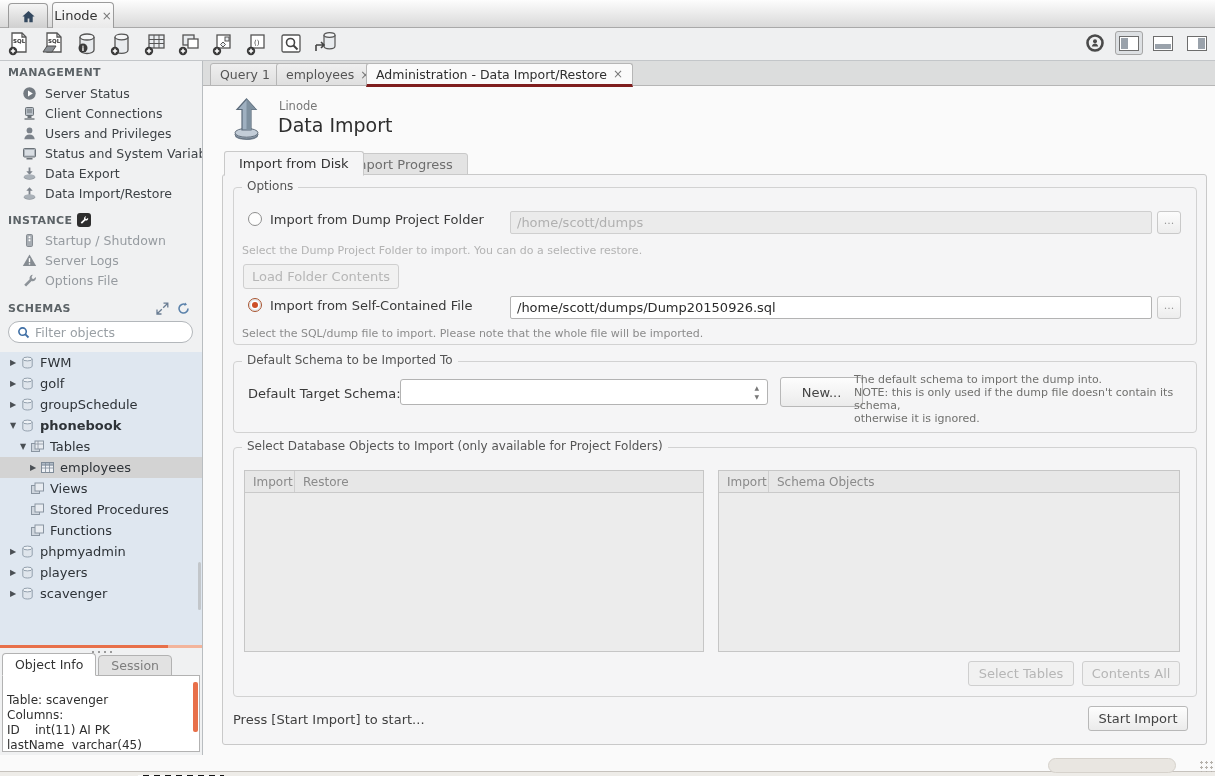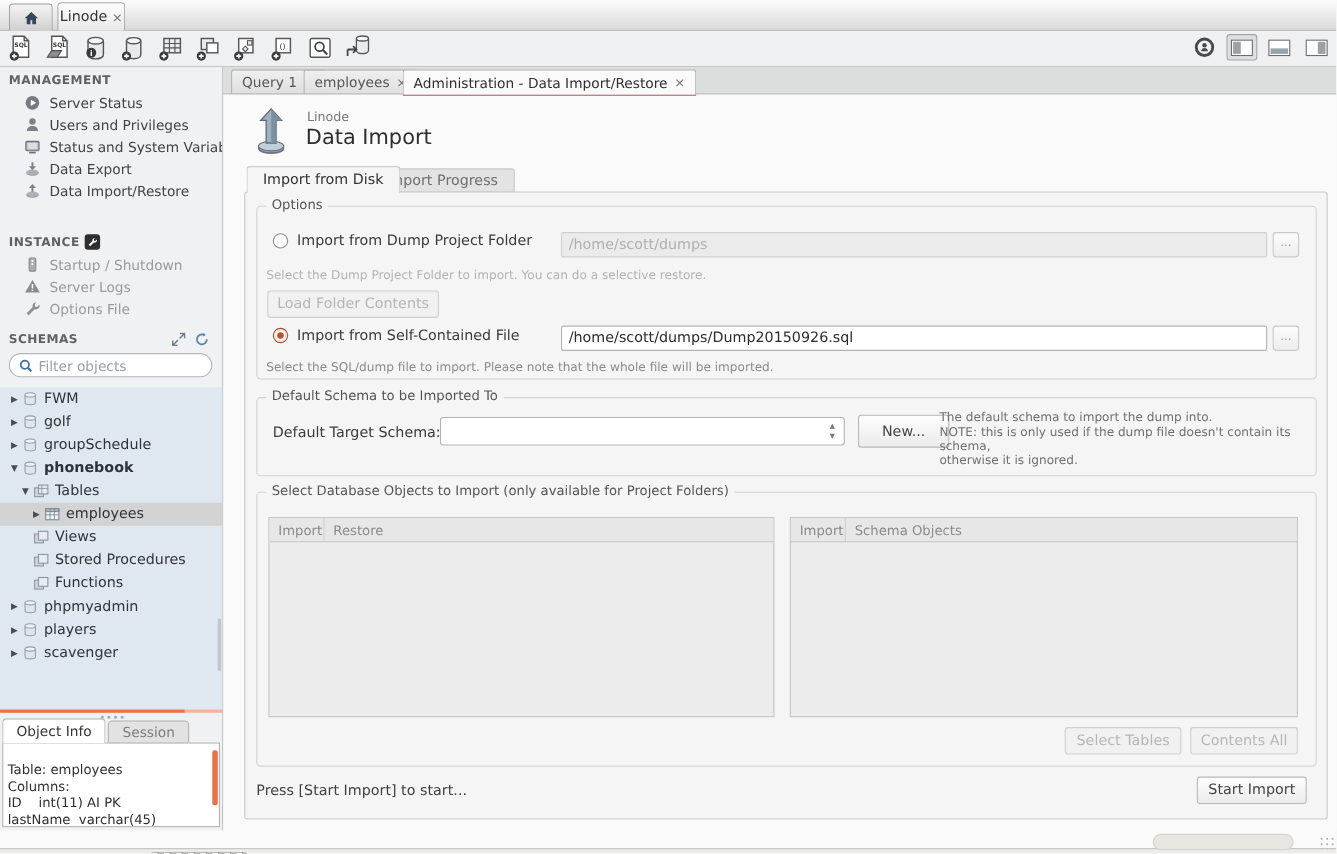--- a/index.html
+++ b/index.html
@@ -58,21 +58,21 @@
   
   .statusbar { left:0; top:771px; width:1215px; height:21px; background:#eeece8; border-top:1px solid #c6c2bd; display:flex; align-items:center; font-size:13px; color:#5f5f5f; padding-left:4px; }
   .checker { width:86px; height:15px; margin-left:4px; background:conic-gradient(#121212 90deg,#fafafa 90deg 180deg,#121212 180deg 270deg,#fafafa 270deg); background-size:11px 11px; }
   .pill { position:absolute; left:1048px; top:758px; width:128px; height:15px; border:1px solid #d6d2cc; border-radius:8px; background:#e9e6e1; }
   .gripcorner { position:absolute; right:2px; top:760px; width:14px; height:12px; background:radial-gradient(circle,#b5b1ab 1px,transparent 1.3px); background-size:5px 5px; }
 
   
   .edstrip { left:203px; top:61px; width:1012px; height:25px; background:#dcdddd; border-bottom:1px solid #b6b6b6; }
   .edtab { position:absolute; top:2px; height:23px; display:flex; align-items:center; gap:6px; padding:0 9px; font-size:12.5px; border:1px solid #b6b6b6; border-radius:3px 3px 0 0; }
   .edtab.inactive { background:linear-gradient(#efefef,#dfdfdf); color:#555; }
-  .edtab.active { background:#fafafa; color:#2f2f2f; border-bottom:1px solid #7f1d1d; height:24px; z-index:2; }
+  .edtab.active { background:#fafafa; color:#2f2f2f; border-bottom:3px solid #7f1d1d; height:24px; z-index:2; }
 
   
   .page { left:203px; top:86px; width:1012px; height:669px; background:#fafafa; }
   .bigicon { left:25px; top:10px; }
   .conn-small { left:76px; top:13px; font-size:11.5px; color:#777; }
   .pagetitle { left:75px; top:28px; font-size:19px; color:#2e2e2e; }
 
   .subtab { position:absolute; top:65px; height:24px; display:flex; align-items:center; padding:0 14px; font-size:13px; border:1px solid #c9c9c9; border-radius:3px 3px 0 0; }
   .subtab.active { left:21px; background:#f5f5f6; color:#333; border-bottom:1px solid #f5f5f6; z-index:3; height:25px; }
   .subtab.inactive { left:132px; background:#e3e3e3; color:#6e6e6e; top:67px; height:22px; }
@@ -245,20 +245,29 @@
     <div class="abs" style="top:22px;width:202px;">
       <div class="sitem">
         <svg class="i15" viewBox="0 0 15 15">
             <circle cx="7.5" cy="7.5" r="6.2" fill="#747b82"></circle>
             <path d="M6 4.6v5.8l4.8-2.9z" fill="#fff"></path>
           </svg>
         <span>Server Status</span>
       </div>
       <div class="sitem">
         <svg class="i15" viewBox="0 0 15 15">
+            <rect x="3.5" y="1.5" width="8" height="8" rx="1" fill="#b8bfc6" stroke="#6b7278"></rect>
+            <path d="M5 4h5M5 6h5" stroke="#6b7278" stroke-width="1"></path>
+            <rect x="5.5" y="10" width="4" height="2" fill="#6b7278"></rect>
+            <rect x="2.5" y="12.3" width="10" height="1.4" fill="#6b7278"></rect>
+          </svg>
+        <span>Client Connections</span>
+      </div>
+      <div class="sitem">
+        <svg class="i15" viewBox="0 0 15 15">
             <circle cx="7.5" cy="4.4" r="2.9" fill="#7b828a"></circle>
             <path d="M2.3 13.2c.2-3 2.4-4.7 5.2-4.7s5 1.7 5.2 4.7z" fill="#7b828a"></path>
           </svg>
         <span>Users and Privileges</span>
       </div>
       <div class="sitem">
         <svg class="i15" viewBox="0 0 15 15">
             <rect x="1.5" y="2.5" width="12" height="8.5" rx="1" fill="#aab1b8" stroke="#6b7278"></rect>
             <rect x="3" y="4" width="9" height="5.5" fill="#d9dee3"></rect>
             <rect x="4.5" y="12" width="6" height="1.5" fill="#6b7278"></rect>
@@ -449,21 +458,21 @@
 
     <div class="abs oi-tabs" style="top:592px;">
       <div class="oi-tab active">
         <span>Object Info</span>
       </div>
       <div class="oi-tab inactive">
         <span>Session</span>
       </div>
     </div>
     <div class="abs oi-box" style="top:615px;">
-<span>Table: employees</span>
+<span>Table: scavenger</span>
 <span>Columns:</span>
 <span>ID    int(11) AI PK</span>
 <span>lastName  varchar(45)</span>
 
     </div>
     <div class="oi-scroll" style="top:621px;"></div>
   </div>
 
   <div class="abs edstrip">
     <div class="edtab inactive" style="left:7px;">

